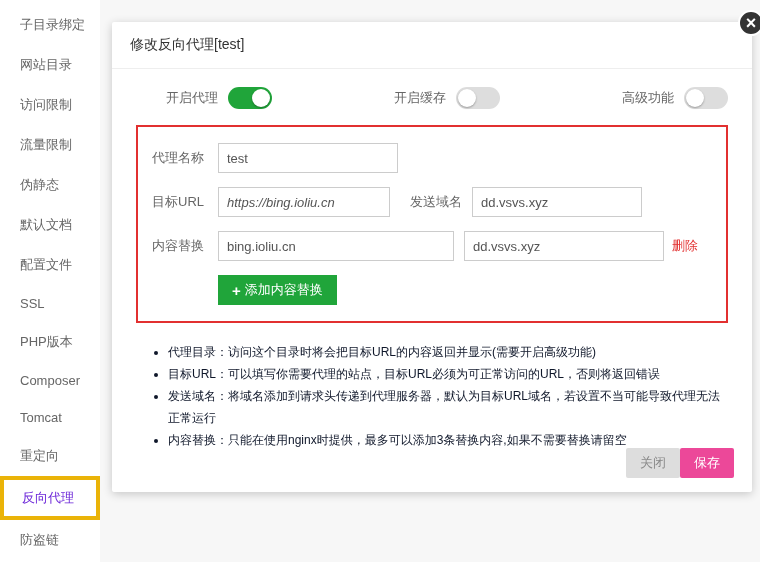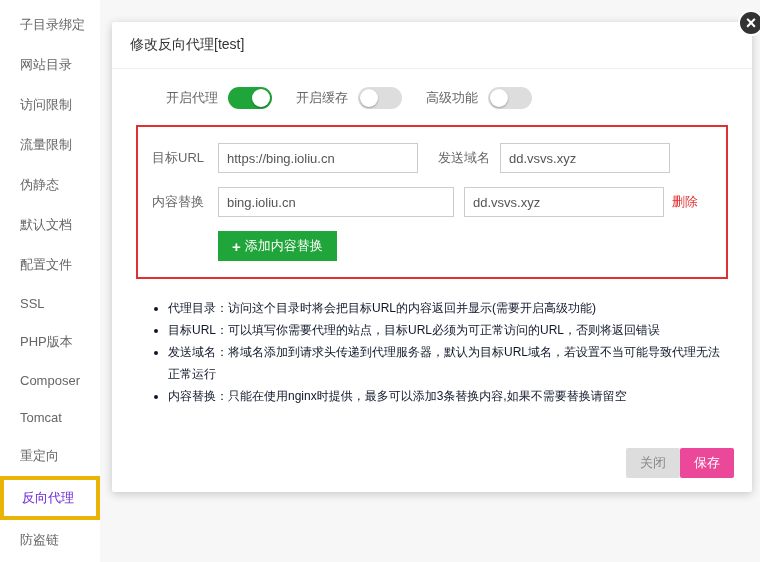--- a/index.html
+++ b/index.html
@@ -5,34 +5,34 @@
 * { box-sizing: border-box; margin: 0; padding: 0; }
 body { font-family: "Microsoft YaHei", Arial, sans-serif; font-size: 13px; color: #666; background: #fff; width: 760px; height: 562px; overflow: hidden; position: relative; }
 .sidebar { position: absolute; left: 0; top: 0; width: 100px; height: 562px; background: #fff; padding-top: 5px; }
 .sidebar-item { padding: 11px 0 11px 20px; color: #666; cursor: pointer; }
 .sidebar-item.active { border: 4px solid #eab308; color: #6d28d9; padding: 9px 0 9px 18px; }
 .overlay { position: absolute; left: 100px; top: 0; right: 0; bottom: 0; background: rgba(0,0,0,0.03); }
 .modal { position: absolute; left: 112px; top: 22px; width: 640px; height: 470px; background: #fff; box-shadow: 0 2px 10px rgba(0,0,0,0.2); border-radius: 2px; }
 .modal-close { position: absolute; right: -12px; top: -12px; width: 26px; height: 26px; border-radius: 50%; background: #333; color: #fff; display: flex; align-items: center; justify-content: center; font-size: 18px; cursor: pointer; font-weight: bold; border: 2px solid #fff; }
 .modal-title { padding: 14px 18px; font-size: 14px; color: #333; border-bottom: 1px solid #eee; }
 .modal-body { padding: 18px 24px 14px 24px; }
-.toggles { display: flex; align-items: center; gap: 24px; margin-bottom: 16px; padding-left: 30px; }
+.toggles { display: flex; align-items: center; gap: 61px; margin-bottom: 16px; padding-left: 30px; justify-content: space-between; }
 .toggle-group { display: flex; align-items: center; gap: 10px; }
 .toggle-label { color: #666; }
 .switch { width: 44px; height: 22px; border-radius: 11px; background: #ddd; position: relative; cursor: pointer; }
 .switch.on { background: #20a53a; }
 .switch-knob { position: absolute; width: 18px; height: 18px; border-radius: 50%; background: #fff; top: 2px; left: 2px; box-shadow: 0 1px 2px rgba(0,0,0,0.3); }
 .switch.on .switch-knob { left: 24px; }
 .red-box { border: 2px solid #e23030; padding: 16px 14px 16px 14px; margin-bottom: 18px; }
 .form-row { display: flex; align-items: center; margin-bottom: 14px; }
 .form-row:last-child { margin-bottom: 0; }
 .form-label { width: 66px; color: #666; flex-shrink: 0; }
 .form-input { height: 30px; border: 1px solid #ccc; padding: 0 8px; font-size: 13px; color: #555; outline: none; }
 .inp-name { width: 180px; }
-.inp-target { width: 200px; }
+.inp-target { width: 172px; font-style: italic; }
 .inp-send-lbl { margin-left: 20px; margin-right: 10px; color: #666; }
 .inp-send { width: 170px; }
 .inp-rep1 { width: 236px; }
 .inp-rep2 { width: 200px; margin-left: 10px; }
 .del-link { color: #e23030; margin-left: 8px; cursor: pointer; }
 .btn-add { background: #20a53a; color: #fff; border: none; height: 30px; padding: 0 14px; cursor: pointer; font-size: 13px; display: inline-flex; align-items: center; gap: 4px; }
 .btn-add-plus { font-weight: bold; font-size: 15px; }
 .help-list { list-style: disc; padding-left: 32px; color: #0f172a; font-size: 12px; line-height: 22px; }
 .modal-footer { position: absolute; bottom: 14px; right: 18px; display: flex; gap: 0; }
 .btn { height: 30px; padding: 0 14px; border: none; font-size: 13px; cursor: pointer; border-radius: 2px; }
@@ -82,20 +82,24 @@
       <div class="toggle-group">
         <span class="toggle-label">高级功能</span>
         <div class="switch">
             <div class="switch-knob"></div>
           </div>
       </div>
     </div>
 
     <div class="red-box">
       <div class="form-row">
+        <span class="form-label">代理名称</span>
+        <input class="form-input inp-name" value="test" style="">
+      </div>
+      <div class="form-row">
         <span class="form-label">目标URL</span>
         <input class="form-input inp-target" value="https://bing.ioliu.cn" style="">
         <span class="inp-send-lbl">发送域名</span>
         <input class="form-input inp-send" value="dd.vsvs.xyz" style="">
       </div>
       <div class="form-row">
         <span class="form-label">内容替换</span>
         <input class="form-input inp-rep1" value="bing.ioliu.cn" style="">
         <input class="form-input inp-rep2" value="dd.vsvs.xyz" style="">
         <span class="del-link">删除</span>

